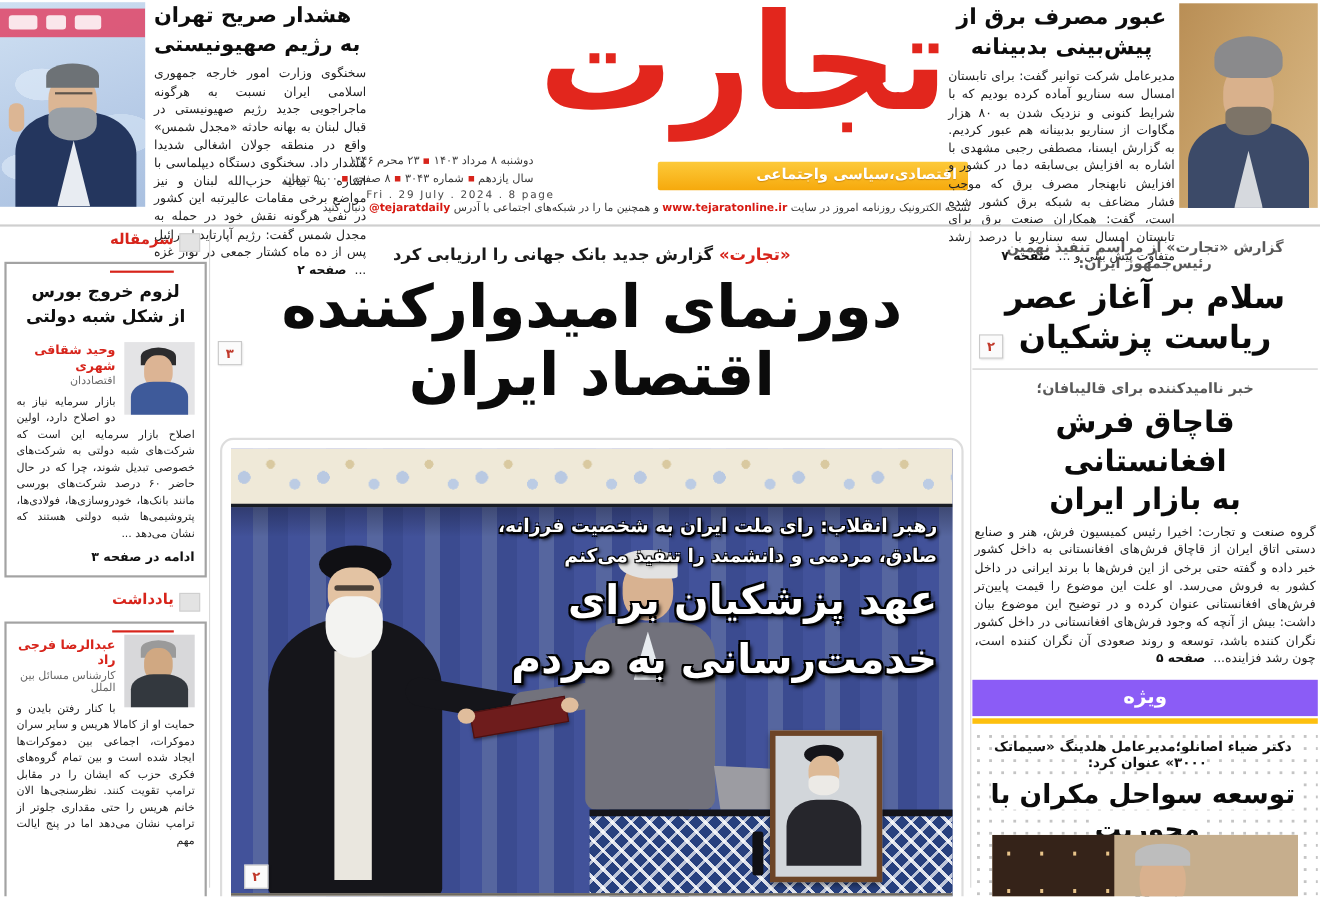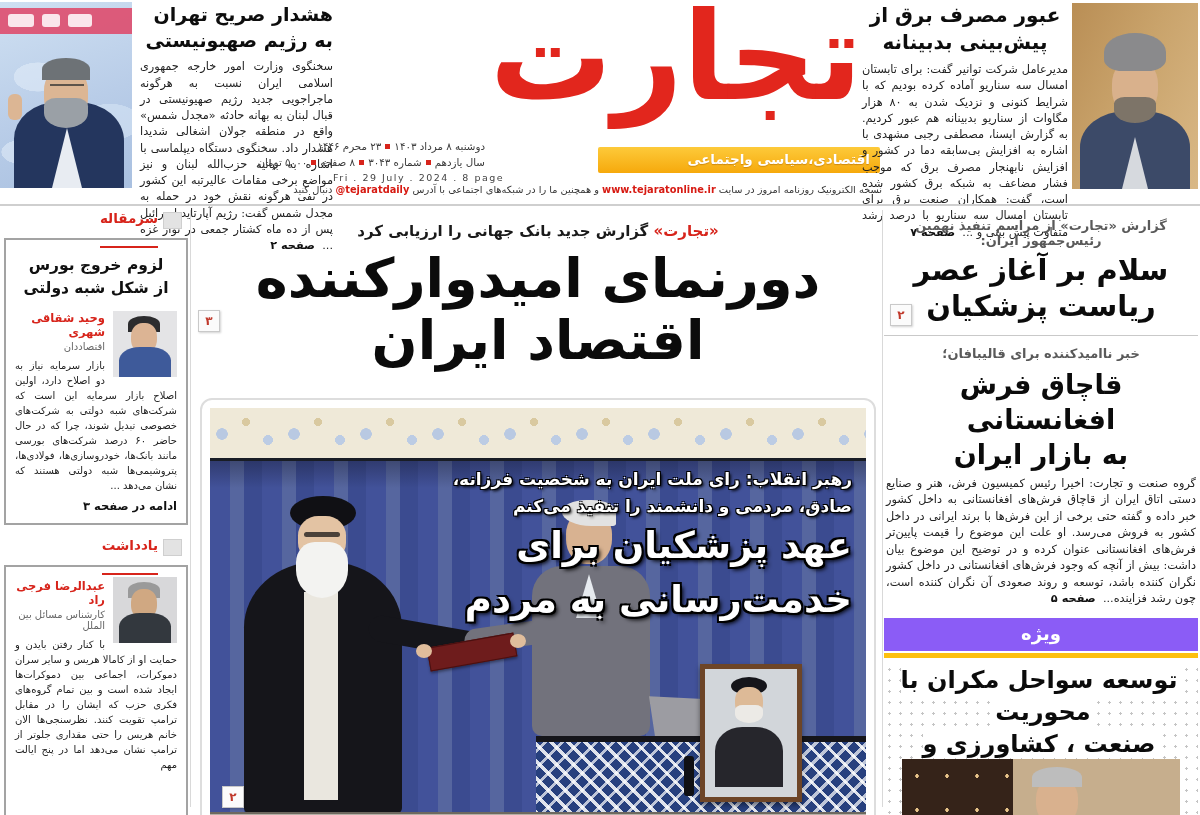--- a/index.html
+++ b/index.html
@@ -27,21 +27,21 @@
                border-radius:40% 42% 0 0;}
   .tl-man-shirt{position:absolute;left:52px;bottom:0;width:30px;height:60px;background:#e8ecf2;
                clip-path:polygon(50% 0,100% 100%,0 100%);}
   .tl-man-face{position:absolute;left:44px;top:66px;width:44px;height:52px;background:#dcb694;border-radius:42%;}
   .tl-man-beard{position:absolute;left:44px;top:96px;width:44px;height:30px;background:#9aa0a6;
                 border-radius:30% 30% 55% 55%;}
   .tl-man-hair{position:absolute;left:42px;top:56px;width:48px;height:22px;background:#6d7276;border-radius:50% 50% 0 0;}
   .tl-man-glass{position:absolute;left:50px;top:82px;width:34px;height:6px;border-top:2px solid #333;opacity:.75;}
   .tl-man-hand{position:absolute;left:8px;top:92px;width:14px;height:26px;background:#dcb694;border-radius:6px;}
   .tl-text{position:absolute;right:0;top:0;width:193px;}
-  .tl-title{margin:2px 0 6px;font-size:19px;line-height:1.35;font-weight:900;text-align:right;color:#0d0d0d;}
+  .tl-title{margin:2px 0 6px;font-size:19px;line-height:1.35;font-weight:900;text-align:left;color:#0d0d0d;}
   .tl-body{font-size:11.3px;line-height:1.44;color:#222;margin:0;}
   
   .logo-block{position:absolute;left:470px;top:0;width:412px;height:205px;}
   .ribbon{position:absolute;left:128px;top:147px;width:282px;height:26px;
           background:linear-gradient(#fdca3a,#f6a90c);border-radius:2px;}
   .ribbon span{position:absolute;right:10px;top:4px;font-size:13.5px;font-weight:bold;color:#fff;
                text-shadow:0 1px 1px rgba(160,90,0,.45);}
   .logo-text{position:absolute;left:0;top:-28px;width:100%;text-align:center;font-size:122px;
              font-weight:900;color:#e2261d;line-height:1.4;letter-spacing:-4px;
              text-shadow:0 0 2px #fff,0 0 6px #fff,2px 2px 0 #fff,-2px 2px 0 #fff,2px -2px 0 #fff,-2px -2px 0 #fff;}
@@ -352,20 +352,21 @@
     </h2>
 
     <div class="r-kicker" style="margin-top:10px;">خبر ناامیدکننده برای قالیبافان؛</div>
     <h2 class="r-h2"><span>قاچاق فرش افغانستانی</span><br><span>به بازار ایران</span></h2>
     <p class="r-body jtext"><span>گروه صنعت و تجارت: اخیرا رئیس کمیسیون فرش، هنر و صنایع دستی اتاق ایران از قاچاق فرش‌های افغانستانی به داخل کشور خبر داده و گفته حتی برخی از این فرش‌ها با برند ایرانی در داخل کشور به فروش می‌رسد. او علت این موضوع را قیمت پایین‌تر فرش‌های افغانستانی عنوان کرده و در توضیح این موضوع بیان داشت: بیش از آنچه که وجود فرش‌های افغانستانی در داخل کشور نگران کننده باشد، توسعه و روند صعودی آن نگران کننده است، چون رشد فزاینده...</span>&nbsp;&nbsp;<b class="pref">صفحه ۵</b></p>
 
     <div class="vije">ویژه</div>
     <div class="vije-bar"></div>
 
     <div class="special">
+      <div class="sp-kicker"><span>دکتر ضیاء اصانلو؛مدیرعامل هلدینگ «سیماتک ۳۰۰۰» عنوان کرد:</span></div>
       <h2 class="sp-h"><span>توسعه سواحل مکران با محوریت</span><br><span>صنعت ، کشاورزی و شیلات</span></h2>
       <div class="photo-makran">
         <div class="mk-panel"></div>
 
         <div class="mk-face"></div>
         <div class="mk-hair"></div>
 
       </div>
 
     </div>

